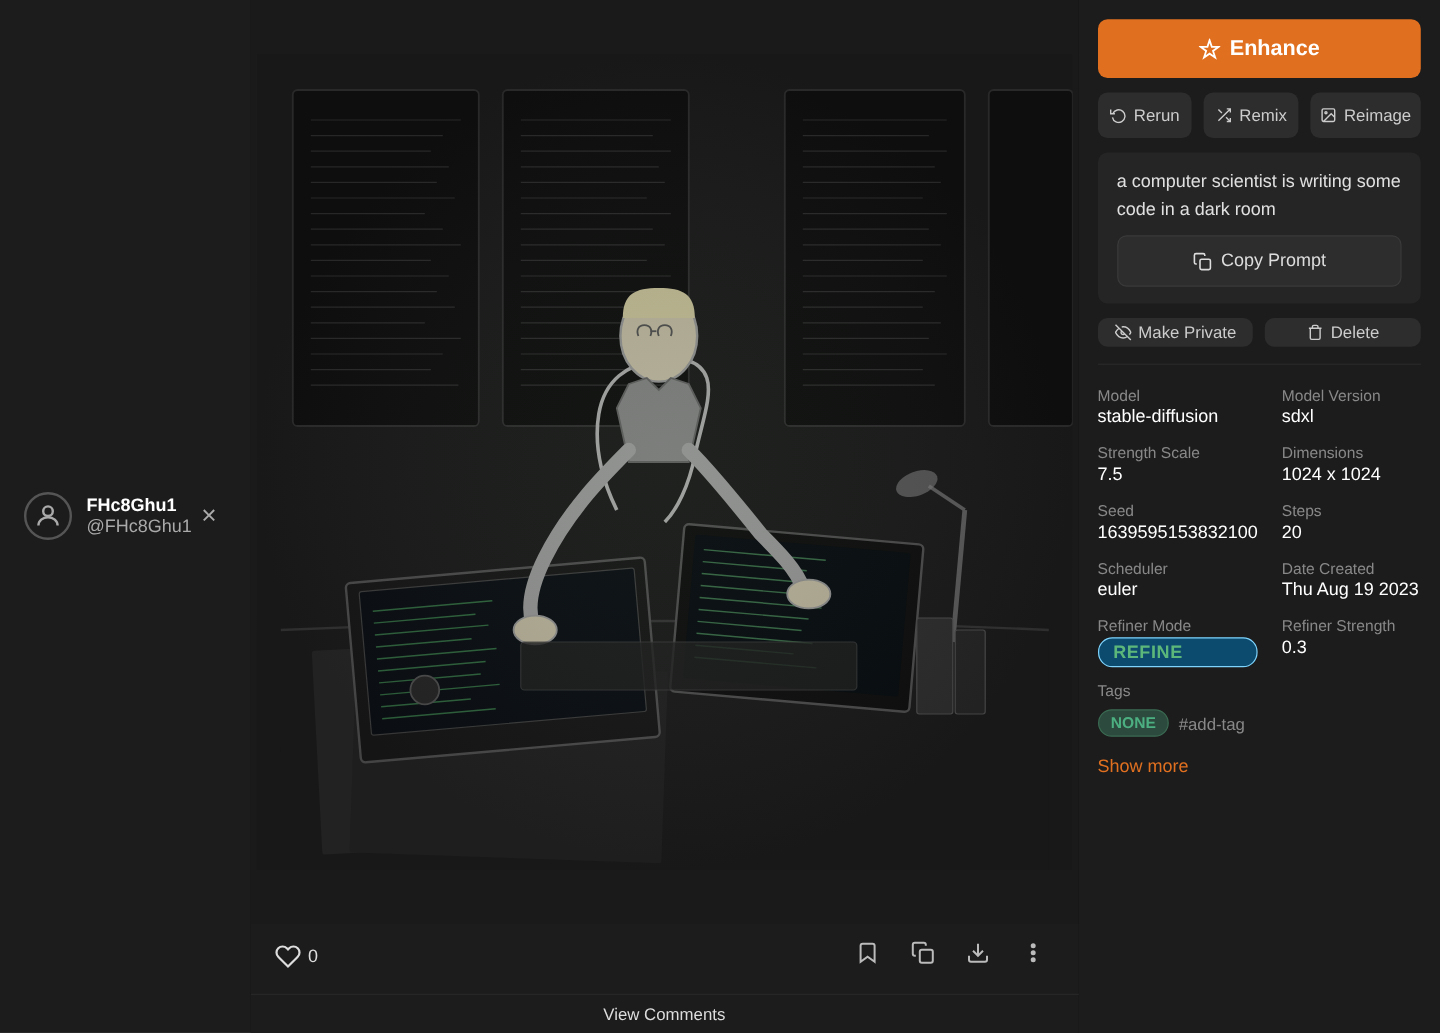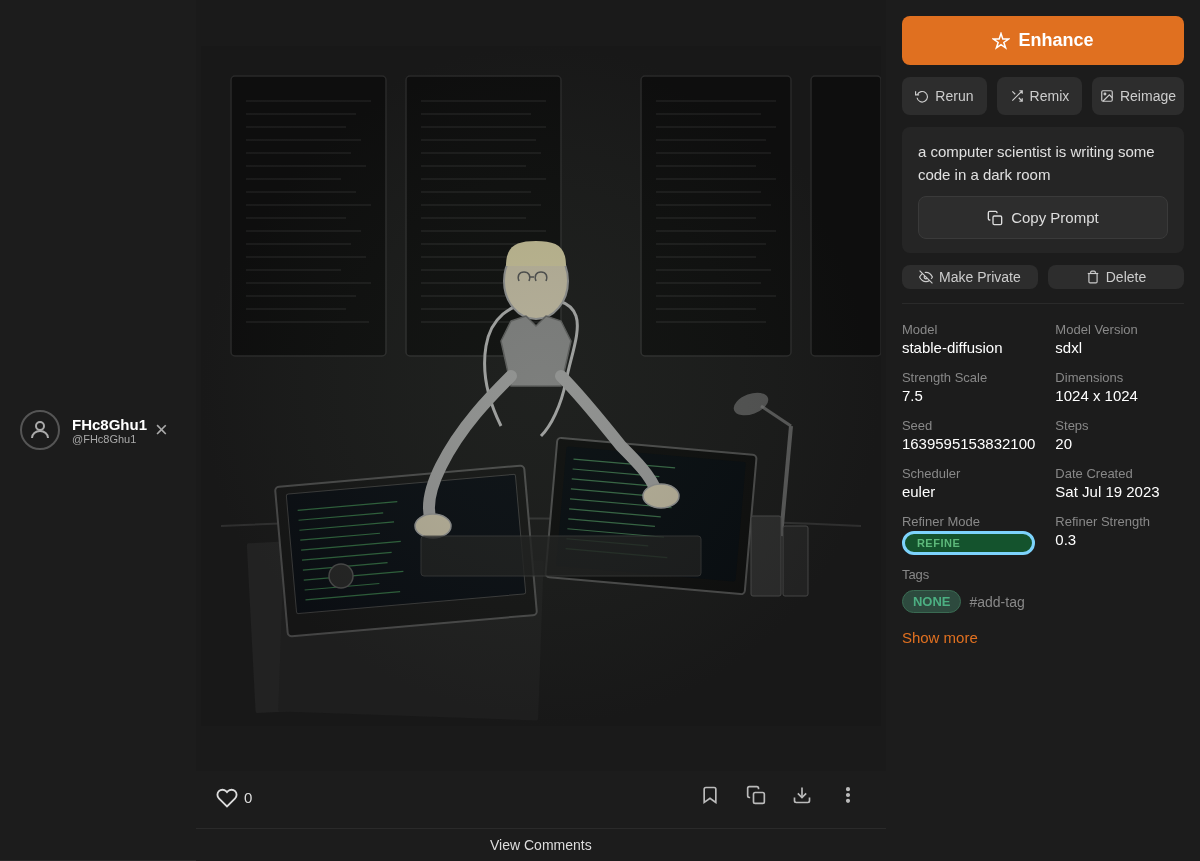--- a/index.html
+++ b/index.html
@@ -34,21 +34,21 @@
       border: 2px solid #555;
       display: flex;
       align-items: center;
       justify-content: center;
       margin-right: 12px;
       color: #aaa;
     }
     .avatar svg { width: 24px; height: 24px; }
     .user-info { display: flex; flex-direction: column; }
     .username { font-size: 15px; font-weight: 600; color: #fff; }
-    .handle { font-size: 11px; color: #aaa; }
+    .handle { font-size: 15px; color: #aaa; }
     .close-btn {
       margin-left: auto;
       background: none;
       border: none;
       color: #aaa;
       font-size: 22px;
       cursor: pointer;
       padding: 4px 8px;
       line-height: 1;
     }
@@ -225,26 +225,26 @@
     .tag-badge {
       background: #2d4a3e;
       color: #4caf82;
       border: 1px solid #3a6a52;
       padding: 3px 10px;
       border-radius: 12px;
       font-size: 13px;
       font-weight: 600;
     }
     .refine-badge {
-      background: #14532d;
+      background: #0c4a6e;
       color: #5cb87a;
-      border: 3px solid #7dd3fc;
+      border: 1px solid #7dd3fc;
       padding: 3px 12px;
       border-radius: 12px;
-      font-size: 11px;
+      font-size: 15px;
       font-weight: 700;
       letter-spacing: 0.5px;
     }
     .add-tag {
       color: #888;
       font-size: 14px;
       cursor: pointer;
     }
     .show-more {
       color: #e07020;
@@ -556,21 +556,21 @@
         <div class="meta-item">
           <span class="meta-label">Steps</span>
           <span class="meta-value">20</span>
         </div>
         <div class="meta-item">
           <span class="meta-label">Scheduler</span>
           <span class="meta-value">euler</span>
         </div>
         <div class="meta-item">
           <span class="meta-label">Date Created</span>
-          <span class="meta-value">Sat Jul 19 2023</span>
+          <span class="meta-value">Thu Aug 19 2023</span>
         </div>
         <div class="meta-item">
           <span class="meta-label">Refiner Mode</span>
           <span class="refine-badge">REFINE</span>
         </div>
         <div class="meta-item">
           <span class="meta-label">Refiner Strength</span>
           <span class="meta-value">0.3</span>
         </div>
       </div>

